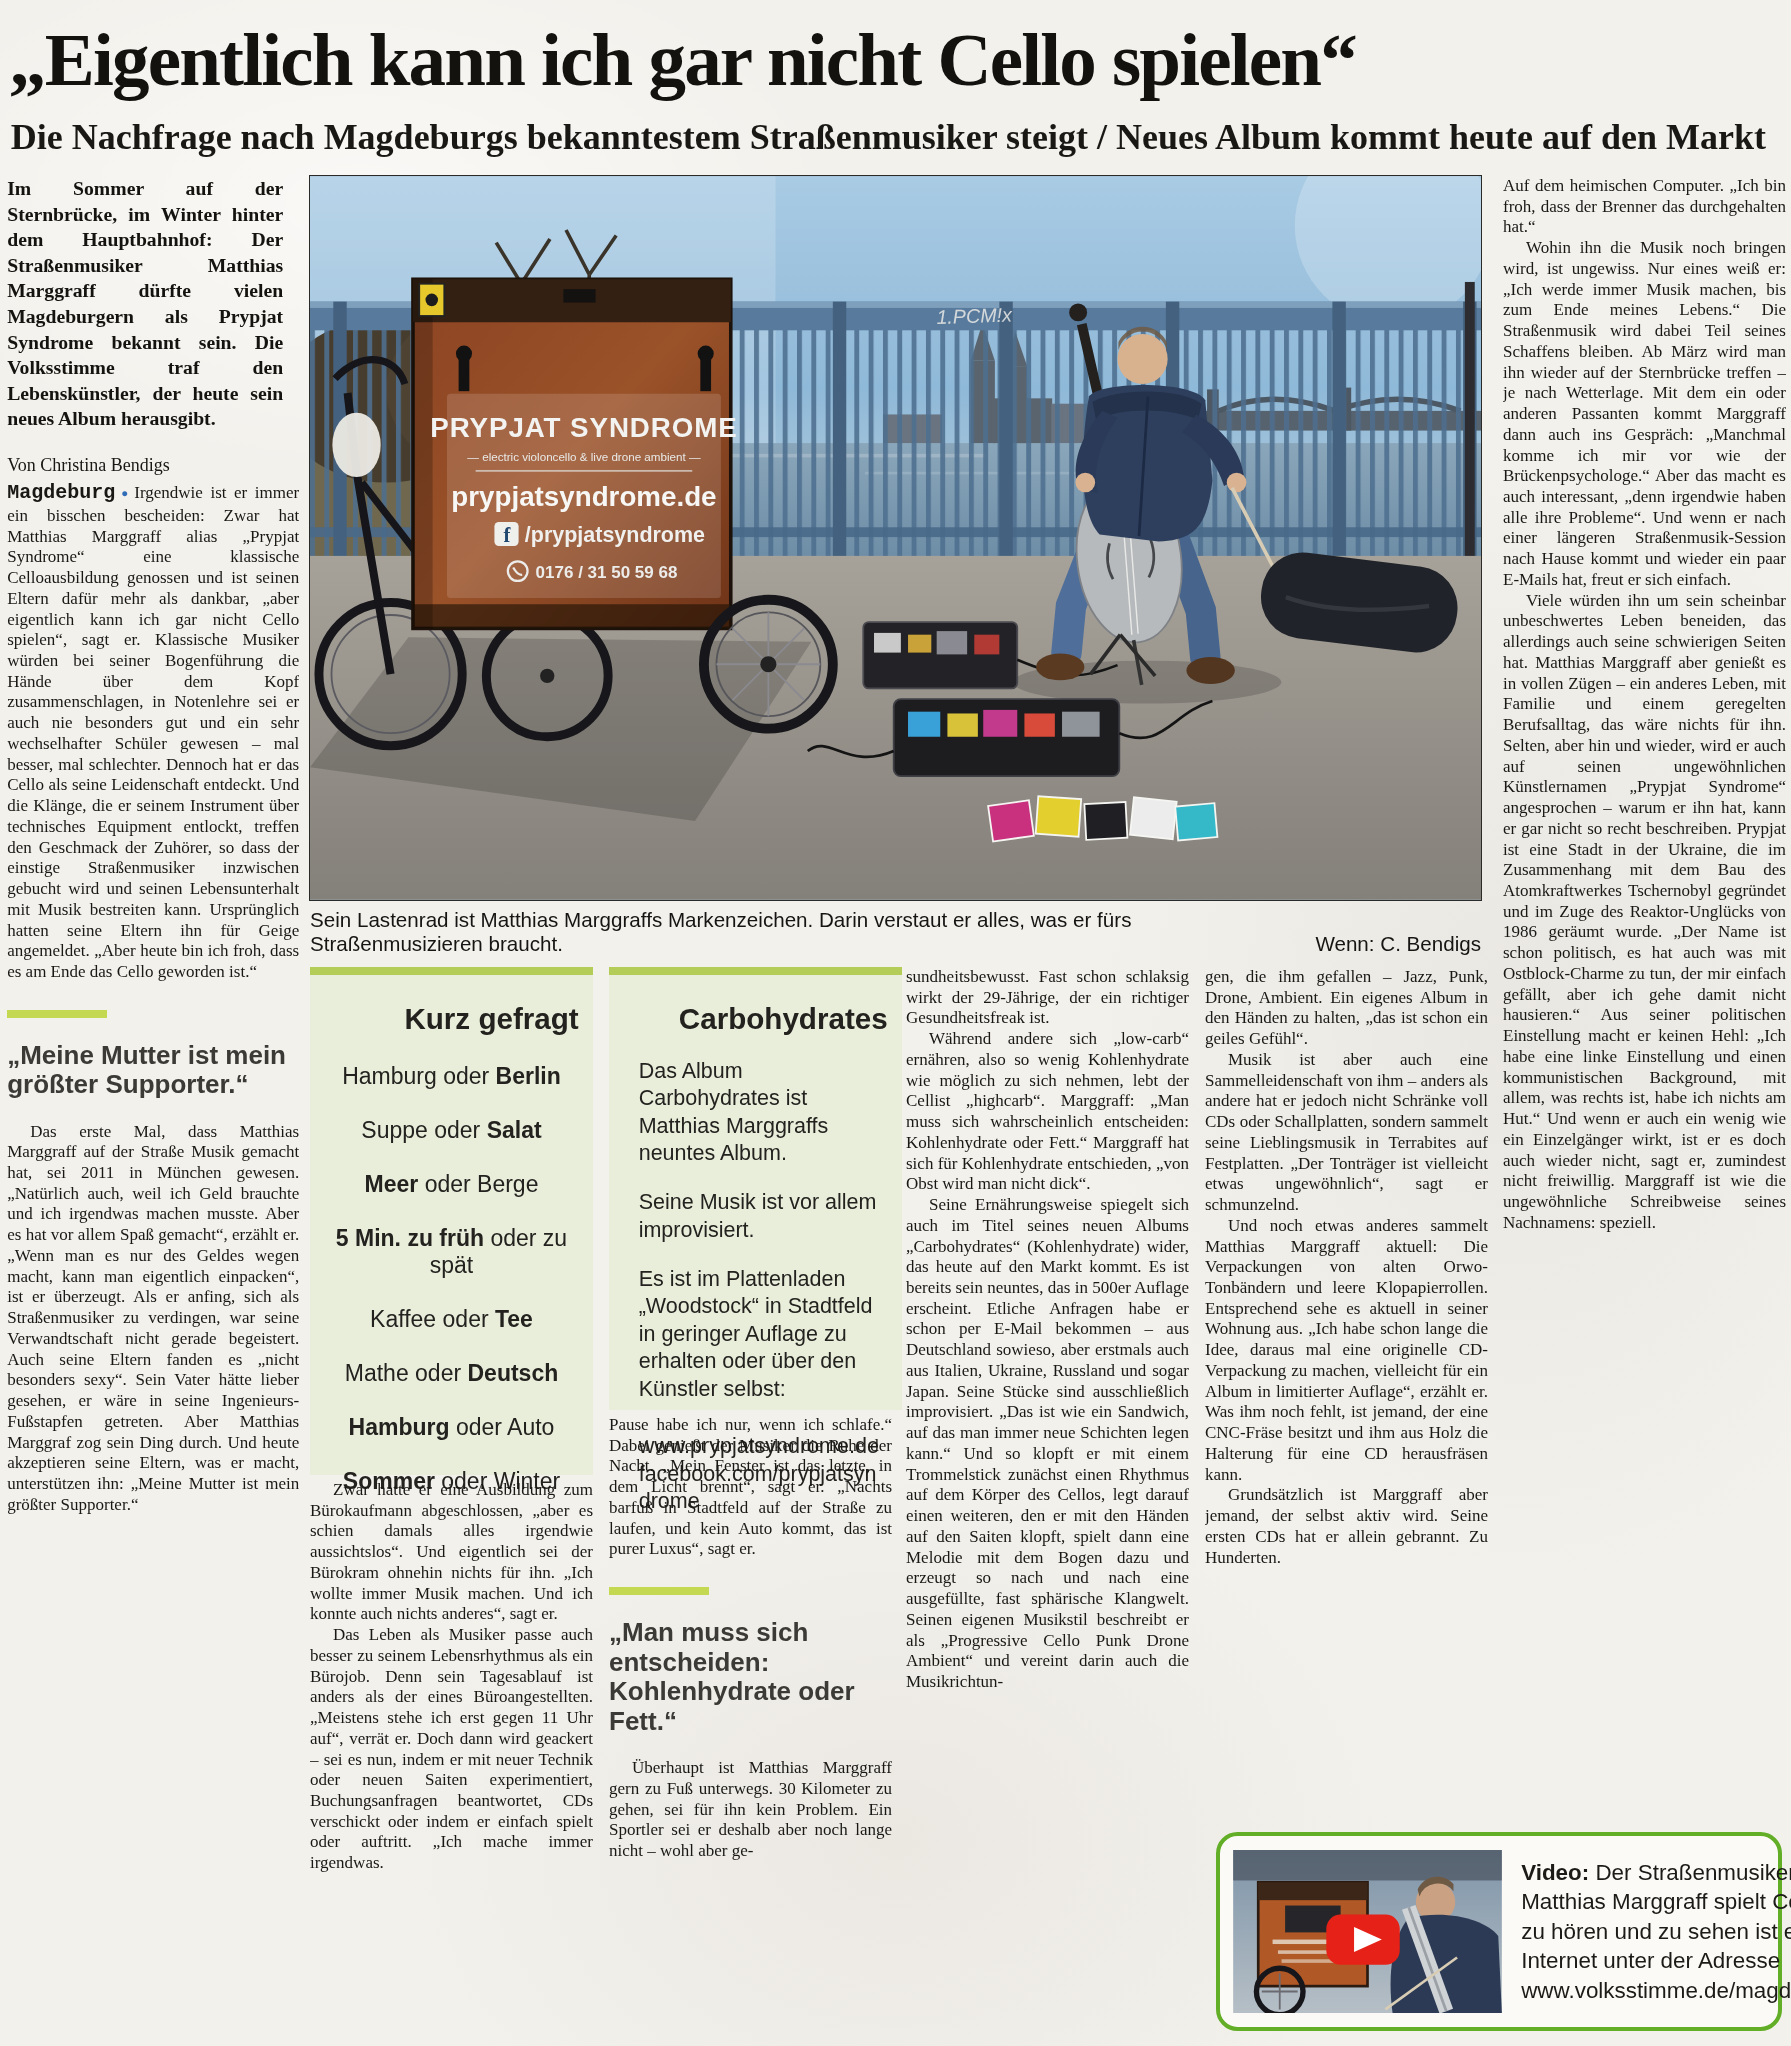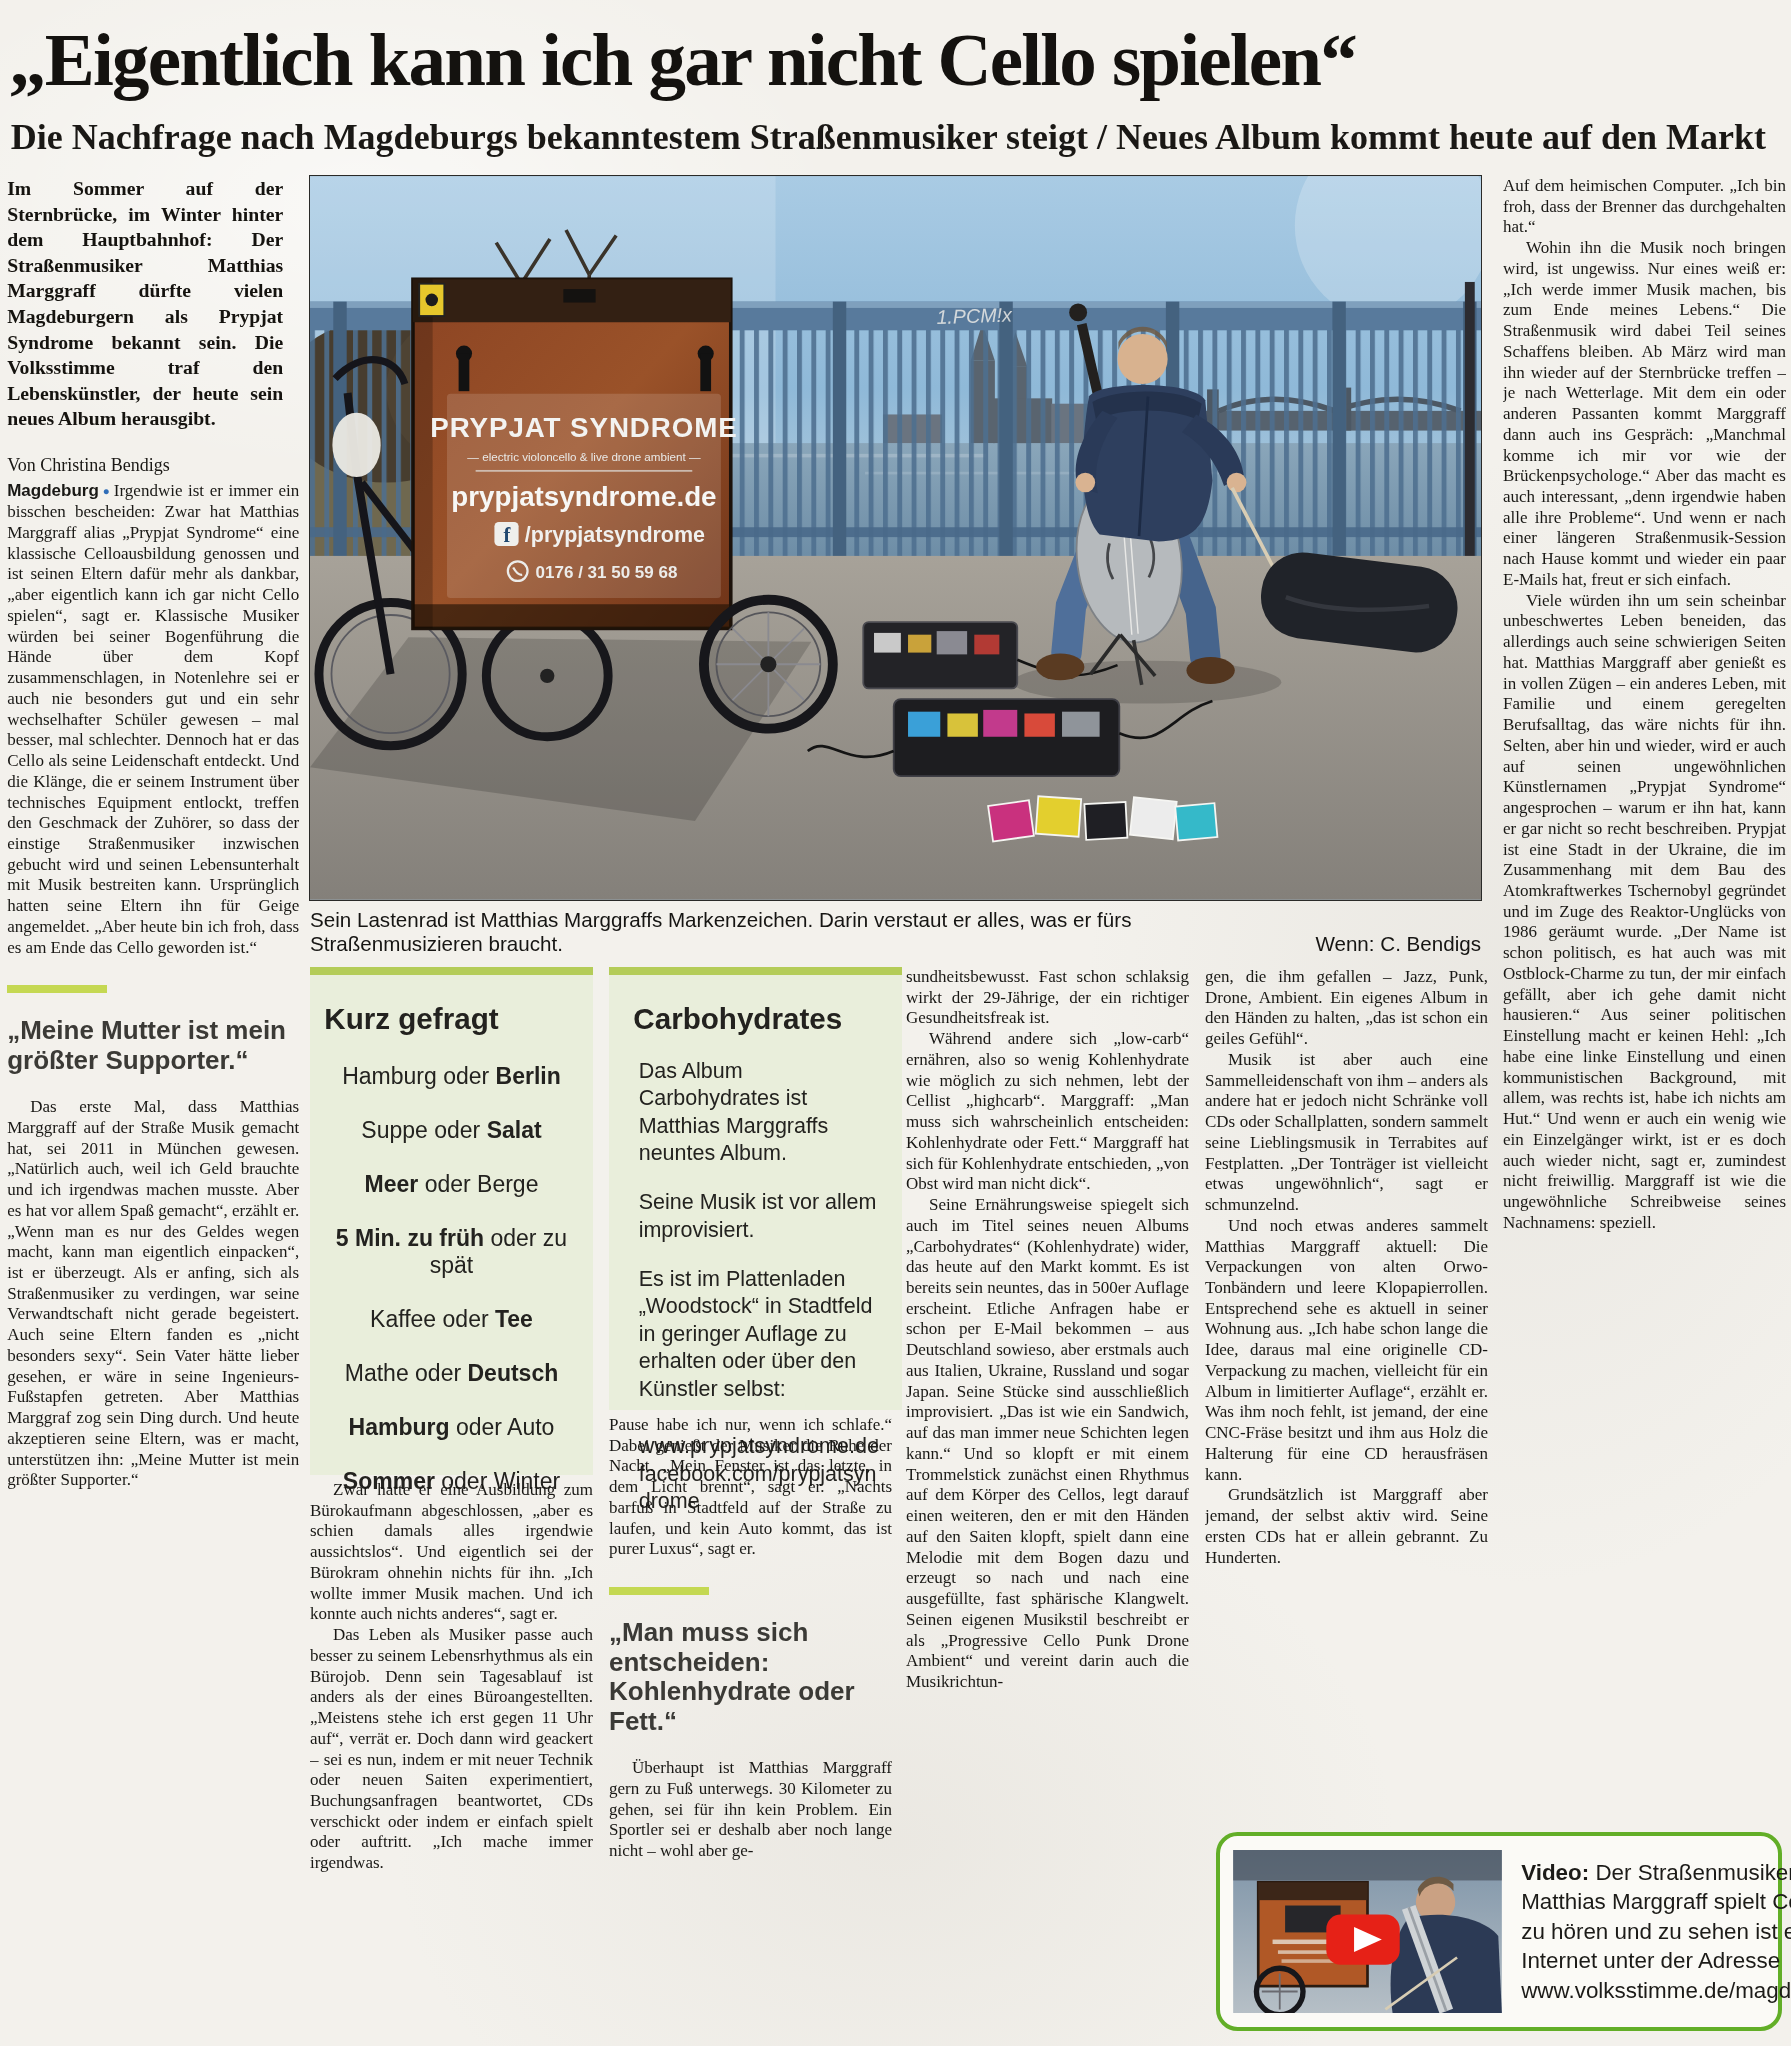--- a/index.html
+++ b/index.html
@@ -33,21 +33,21 @@
   .body-p{
     font-size:17px;line-height:1.22;text-align:justify;margin:0;
     color:#191815;
   }
   .body-p.ind{text-indent:23px;}
   .intro{
     font-size:19.7px;line-height:1.3;font-weight:700;text-align:justify;
     margin:0 16px 23px 0;color:#15130f;
   }
   .byline{font-size:18px;margin:3.6px 0 5.4px 0;color:#1a1815;}
-  .dateline{font-family:Liberation Sans, sans-serif;font-weight:700;font-size:17px;}
+  .dateline{font-family:Liberation Mono, monospace;font-weight:700;font-size:20px;}
   .bullet{color:#2f6db8;font-size:11.6px;vertical-align:1.8px;padding:0 2.7px;}
   .subhead-block{margin:27px 0 21.5px 0;}
   .accent-bar{width:100px;height:8px;background:#bcd437;opacity:.85;margin-bottom:23px;}
   .subhead{
     font-family:"Liberation Sans",sans-serif;font-weight:700;
     font-size:26px;line-height:1.14;color:#3b3a36;margin:0;
   }
   .photo-wrap{
     position:absolute;left:310px;top:176px;width:1171px;height:724px;
     outline:1.8px solid #2a2a28;background:#9db6c8;
@@ -59,21 +59,21 @@
   }
   .credit{margin-left:36px;white-space:nowrap;}
   .greenbox{
     position:absolute;background:#e9eedb;
     border-top:8px solid #b4cc58;
     font-family:"Liberation Sans",sans-serif;color:#23221f;
   }
   .kurz{left:310px;top:967px;width:283px;height:500px;}
   .carb{left:609px;top:967px;width:283px;height:435px;padding-left:10px;}
   .greenbox h2{
-    font-size:29.6px;font-weight:700;text-align:left;margin:27px 14.3px 7.2px 14.3px;color:#23221f;
+    font-size:29.6px;font-weight:700;text-align:right;margin:27px 14.3px 7.2px 14.3px;color:#23221f;
   }
   .kurz-item{font-size:23px;text-align:center;margin:27px 9px;}
   .kurz-item b{font-weight:700;}
   .carb p{font-size:21.5px;line-height:1.28;margin:21.5px 19.7px;}
   .carb .links{margin-top:30px;word-break:break-all;}
   .videobox{
     position:absolute;left:1216px;top:1832px;width:566px;height:199px;
     background:#fbfaf6;border:4.5px solid #62ae27;border-radius:21.5px;
     box-sizing:border-box;display:flex;align-items:center;gap:19.7px;padding:12.5px;
   }

